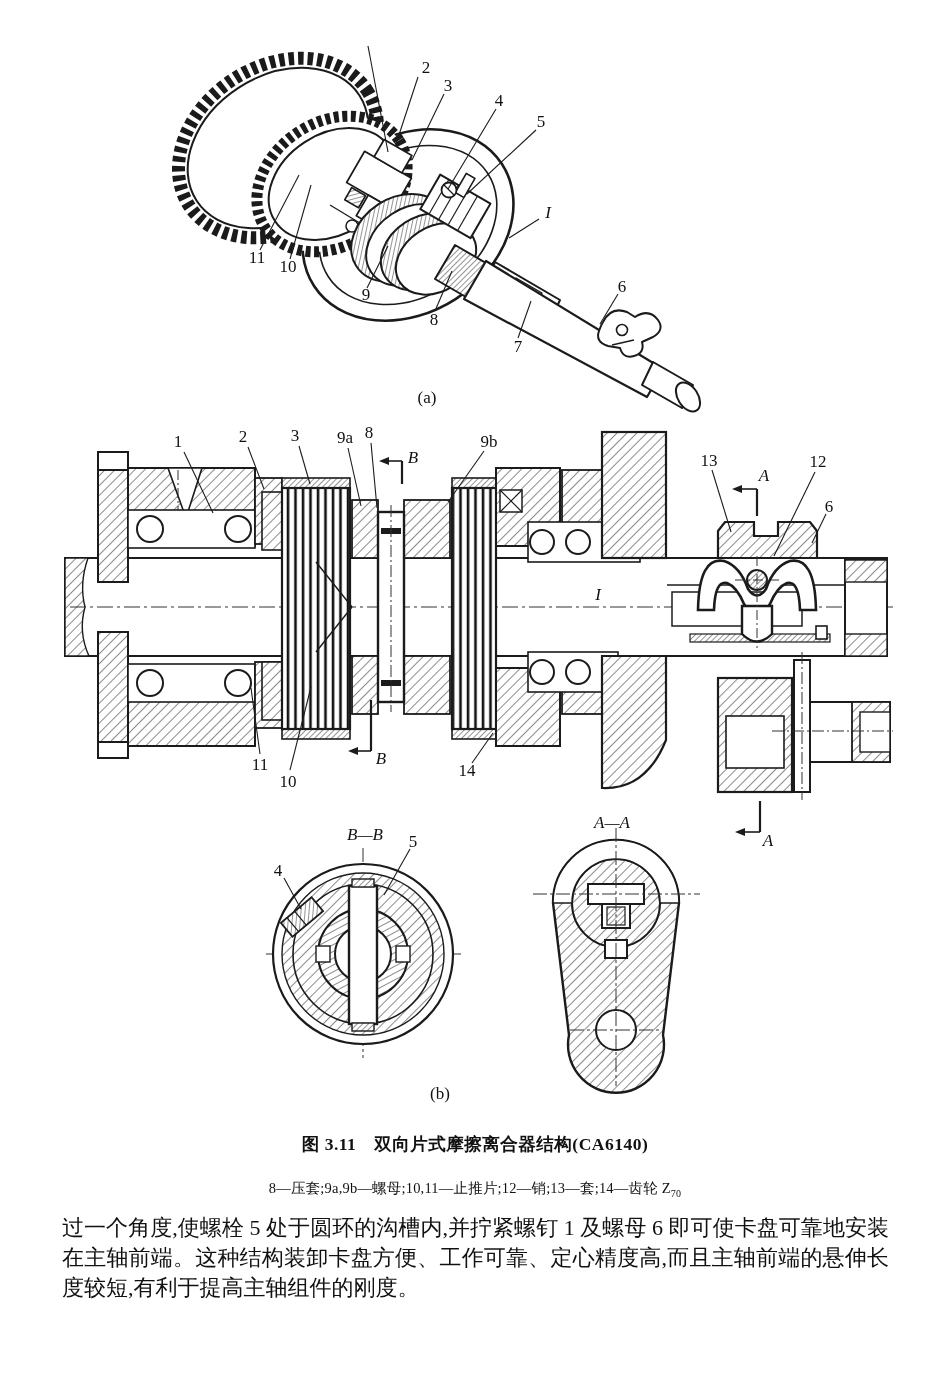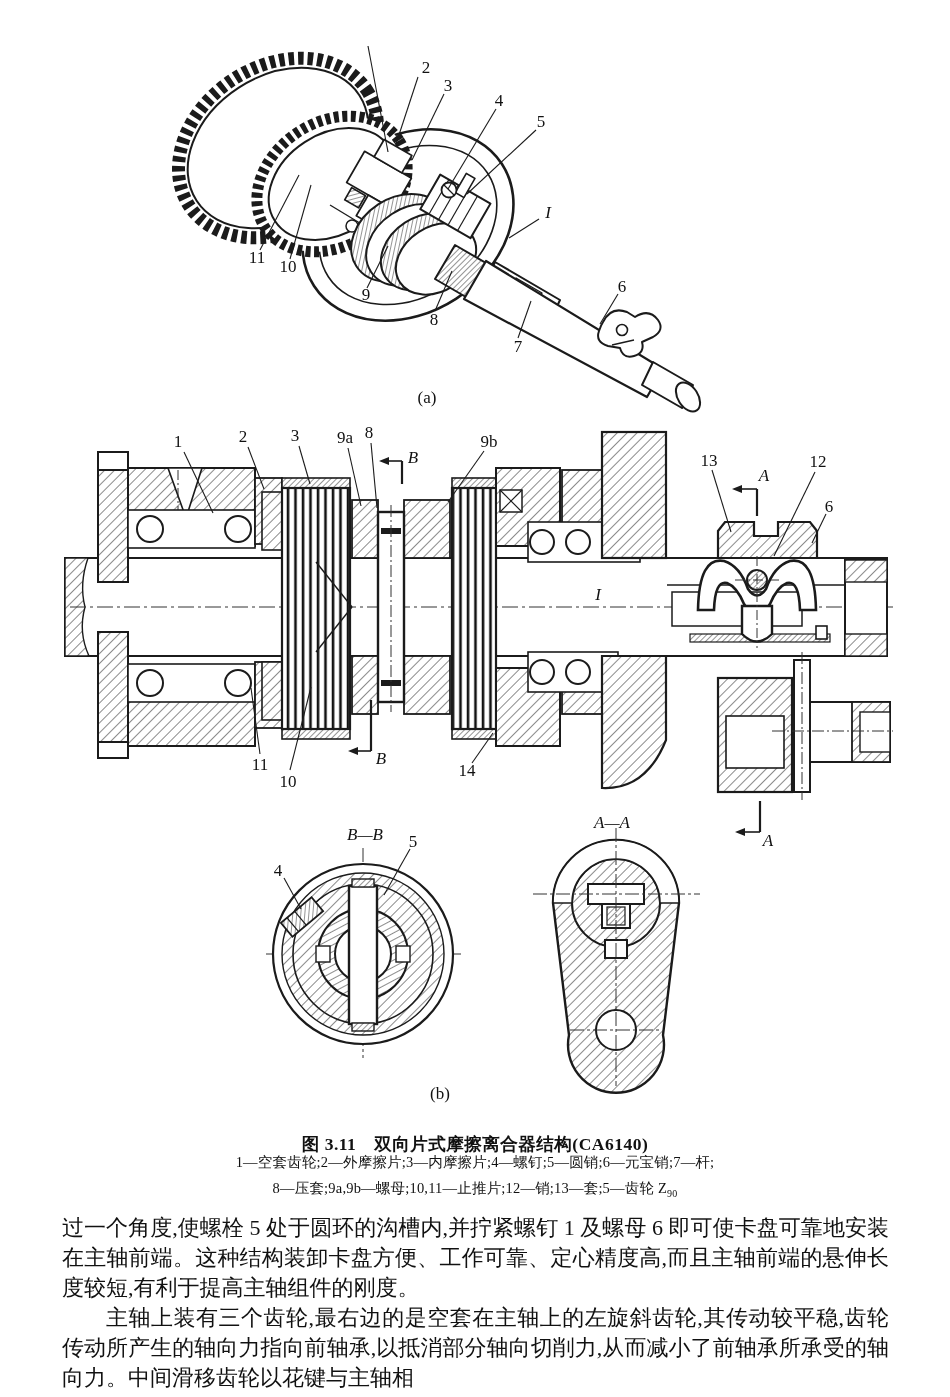--- a/index.html
+++ b/index.html
@@ -348,21 +348,19 @@
     <rect x="605" y="940" width="22" height="18" fill="#fff" stroke="#1b1b1b" stroke-width="2"></rect>
     <circle cx="616" cy="1030" r="20" fill="#fff" stroke="#1b1b1b" stroke-width="2"></circle>
     <line x1="533" y1="894" x2="700" y2="894" stroke="#333" stroke-width="1" stroke-dasharray="14 3 3 3"></line>
     <line x1="616" y1="828" x2="616" y2="1086" stroke="#333" stroke-width="1" stroke-dasharray="14 3 3 3"></line>
     <line x1="570" y1="1030" x2="662" y2="1030" stroke="#333" stroke-width="1" stroke-dasharray="14 3 3 3"></line>
     <text x="612" y="828" text-anchor="middle" class="it">A—A</text>
   </g>
 </svg>
 
 <div class="fig-caption">图 3.11　双向片式摩擦离合器结构(CA6140)</div>
-<div class="legend l1">1—空套齿轮;2—外摩擦片;3—内摩擦片;4—螺钉;5—圆销;6—元宝销;7—杆;</div>
-<div class="legend l2"><span>8—压套;9a,9b—螺母;10,11—止推片;12—销;13—套;5—齿轮 Z</span><sub>90</sub></div>
+<div class="legend l2"><span>8—压套;9a,9b—螺母;10,11—止推片;12—销;13—套;14—齿轮 Z</span><sub>70</sub></div>
 
 <div class="bodytext">
   <p>过一个角度,使螺栓 5 处于圆环的沟槽内,并拧紧螺钉 1 及螺母 6 即可使卡盘可靠地安装在主轴前端。这种结构装卸卡盘方便、工作可靠、定心精度高,而且主轴前端的悬伸长度较短,有利于提高主轴组件的刚度。</p>
-  <p class="indent">主轴上装有三个齿轮,最右边的是空套在主轴上的左旋斜齿轮,其传动较平稳,齿轮传动所产生的轴向力指向前轴承,以抵消部分轴向切削力,从而减小了前轴承所承受的轴向力。中间滑移齿轮以花键与主轴相</p>
 </div>
 
 </div>
 
 </body></html>

